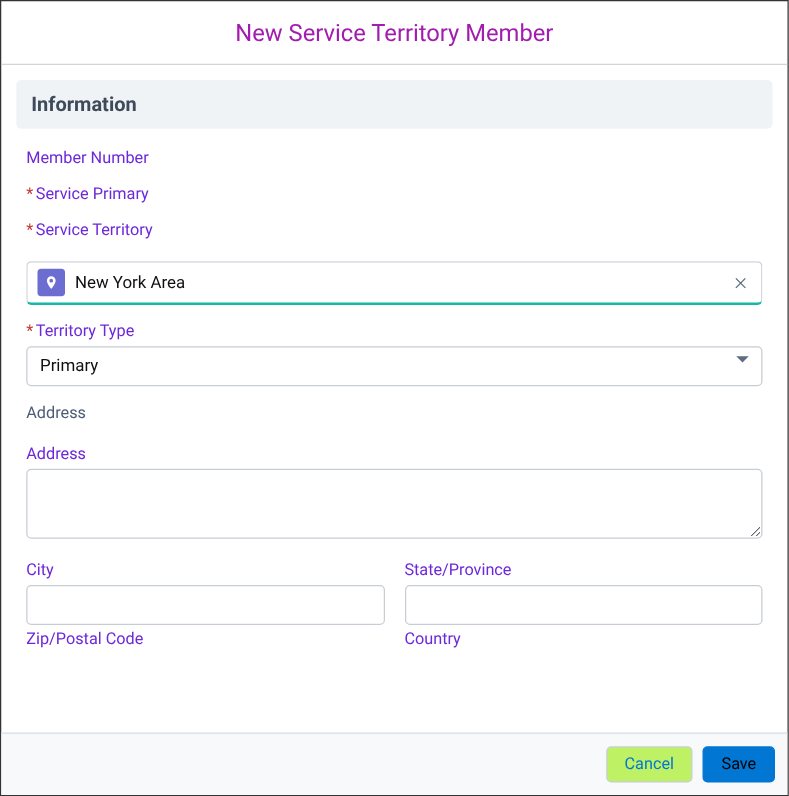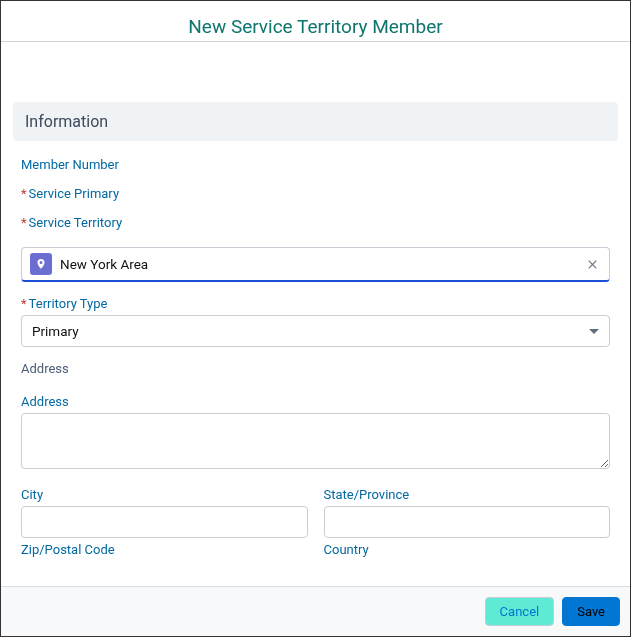--- a/index.html
+++ b/index.html
@@ -7,67 +7,66 @@
     font-family: -apple-system, BlinkMacSystemFont, "Segoe UI", Roboto, Helvetica, Arial, sans-serif;
     background: #fff;
     width: 631px;
     height: 637px;
     border: 1px solid #333;
     overflow: hidden;
     position: relative;
   }
   .modal-header {
     text-align: center;
-    padding: 14px 0 3px;
+    padding: 14px 0 13px;
     border-bottom: 1px solid #d4d4d4;
     font-size: 19px;
-    color: #0f766e;
+    color: #a21caf;
     font-weight: 400;
   }
   .content {
     padding: 12px 12px 0 12px;
     overflow-y: auto;
     height: 540px;
   }
   .section-header {
     background: #f0f3f6;
     color: #3e4a5a;
     font-size: 16px;
-    font-weight: 400;
+    font-weight: 700;
     padding: 10px 12px;
     border-radius: 4px;
     margin-bottom: 16px;
-    margin-top: 48px;
   }
   .field {
     margin-bottom: 14px;
     padding: 0 8px;
   }
   .field-label {
     font-size: 13px;
-    color: #0369a1;
+    color: #6d28d9;
     margin-bottom: 4px;
     display: block;
   }
   .required::before {
     content: "*";
     color: #c23934;
     margin-right: 2px;
   }
   .lookup {
     display: flex;
     align-items: center;
     border: 1px solid #c7cdd4;
     border-radius: 4px;
     padding: 5px 8px;
     background: #fff;
     position: relative;
   }
   .lookup.active {
-    border-bottom: 2px solid #1d4ed8;
+    border-bottom: 2px solid #14b8a6;
     margin-top: 17px;
   }
   .lookup-icon {
     width: 22px;
     height: 22px;
     border-radius: 3px;
     background: #6b6ed0;
     display: flex;
     align-items: center;
     justify-content: center;
@@ -85,21 +84,20 @@
     height: 18px;
     color: #5e6d7e;
     cursor: pointer;
     display: flex;
     align-items: center;
     justify-content: center;
   }
   .lookup-clear svg { width: 13px; height: 13px; stroke: #5e6d7e; stroke-width: 2; }
   .select {
     display: flex;
-    align-items: center;
     justify-content: space-between;
     border: 1px solid #c7cdd4;
     border-radius: 4px;
     padding: 7px 10px;
     background: #fff;
     font-size: 13.5px;
     color: #111;
     cursor: pointer;
   }
   .select .caret {
@@ -150,21 +148,21 @@
     background: #f7f9fa;
     border-top: 1px solid #d8dde3;
     display: flex;
     align-items: center;
     justify-content: flex-end;
     padding: 0 10px;
     gap: 8px;
   }
   .btn {
     border: 1px solid #c7cdd4;
-    background: #5eead4;
+    background: #bef264;
     color: #0176d3;
     border-radius: 4px;
     padding: 6px 14px;
     font-size: 13px;
     cursor: pointer;
     font-family: inherit;
   }
   .btn.primary {
     background: #0176d3;
     color: #000000;

